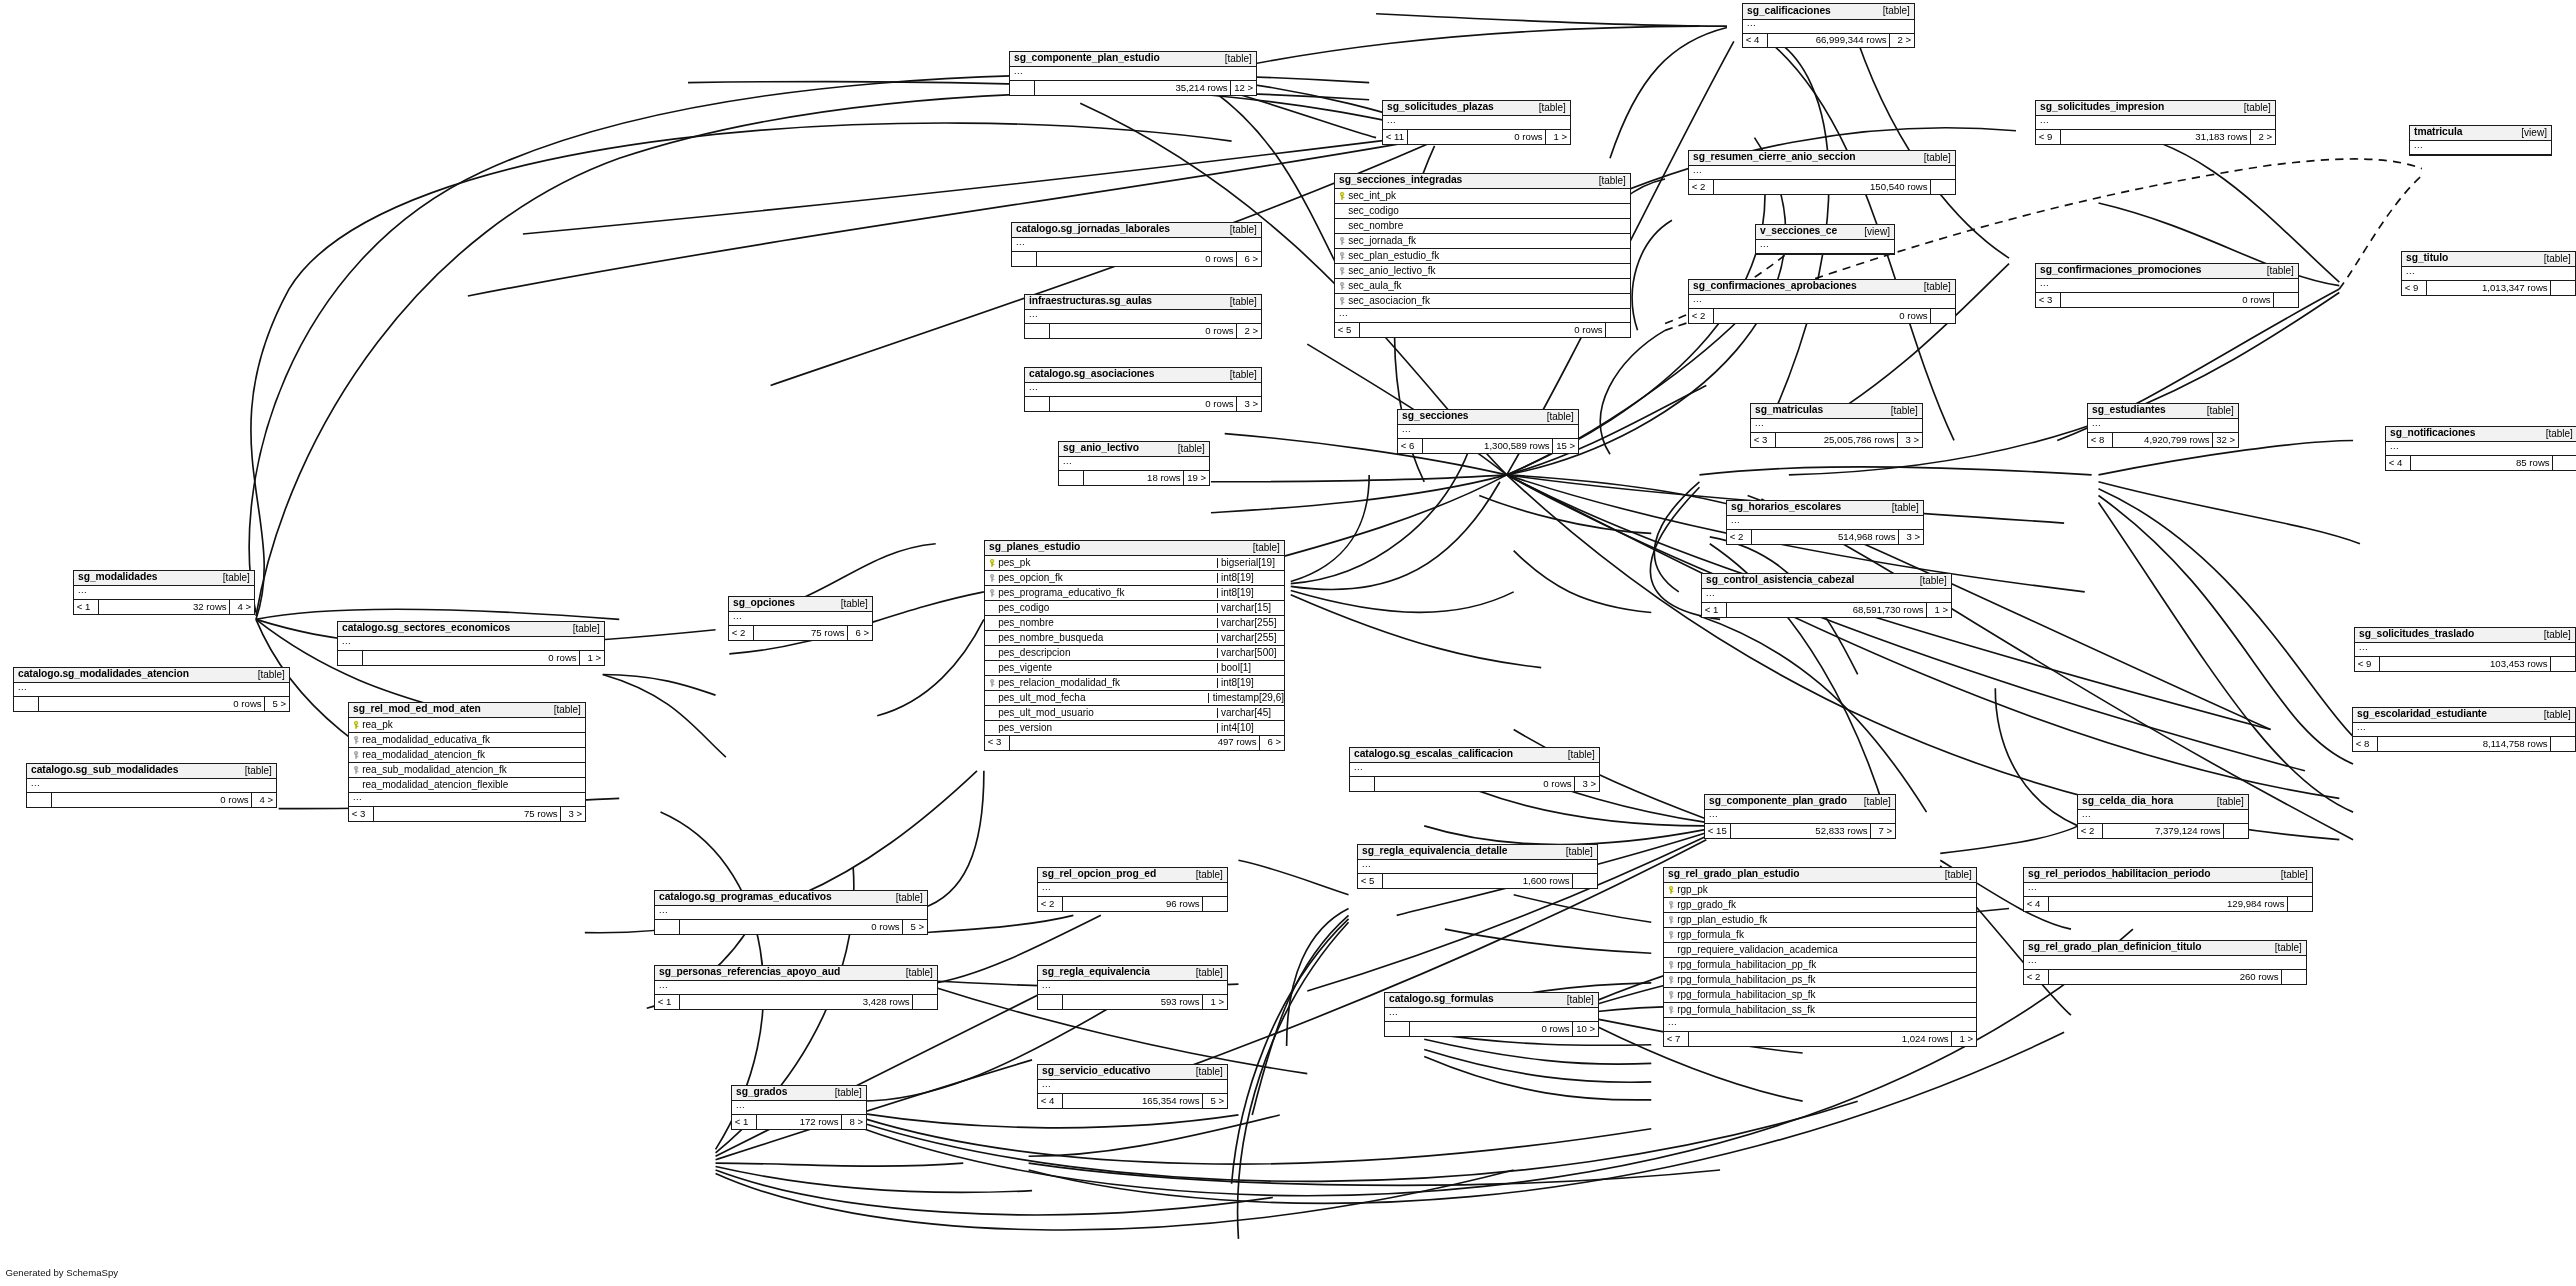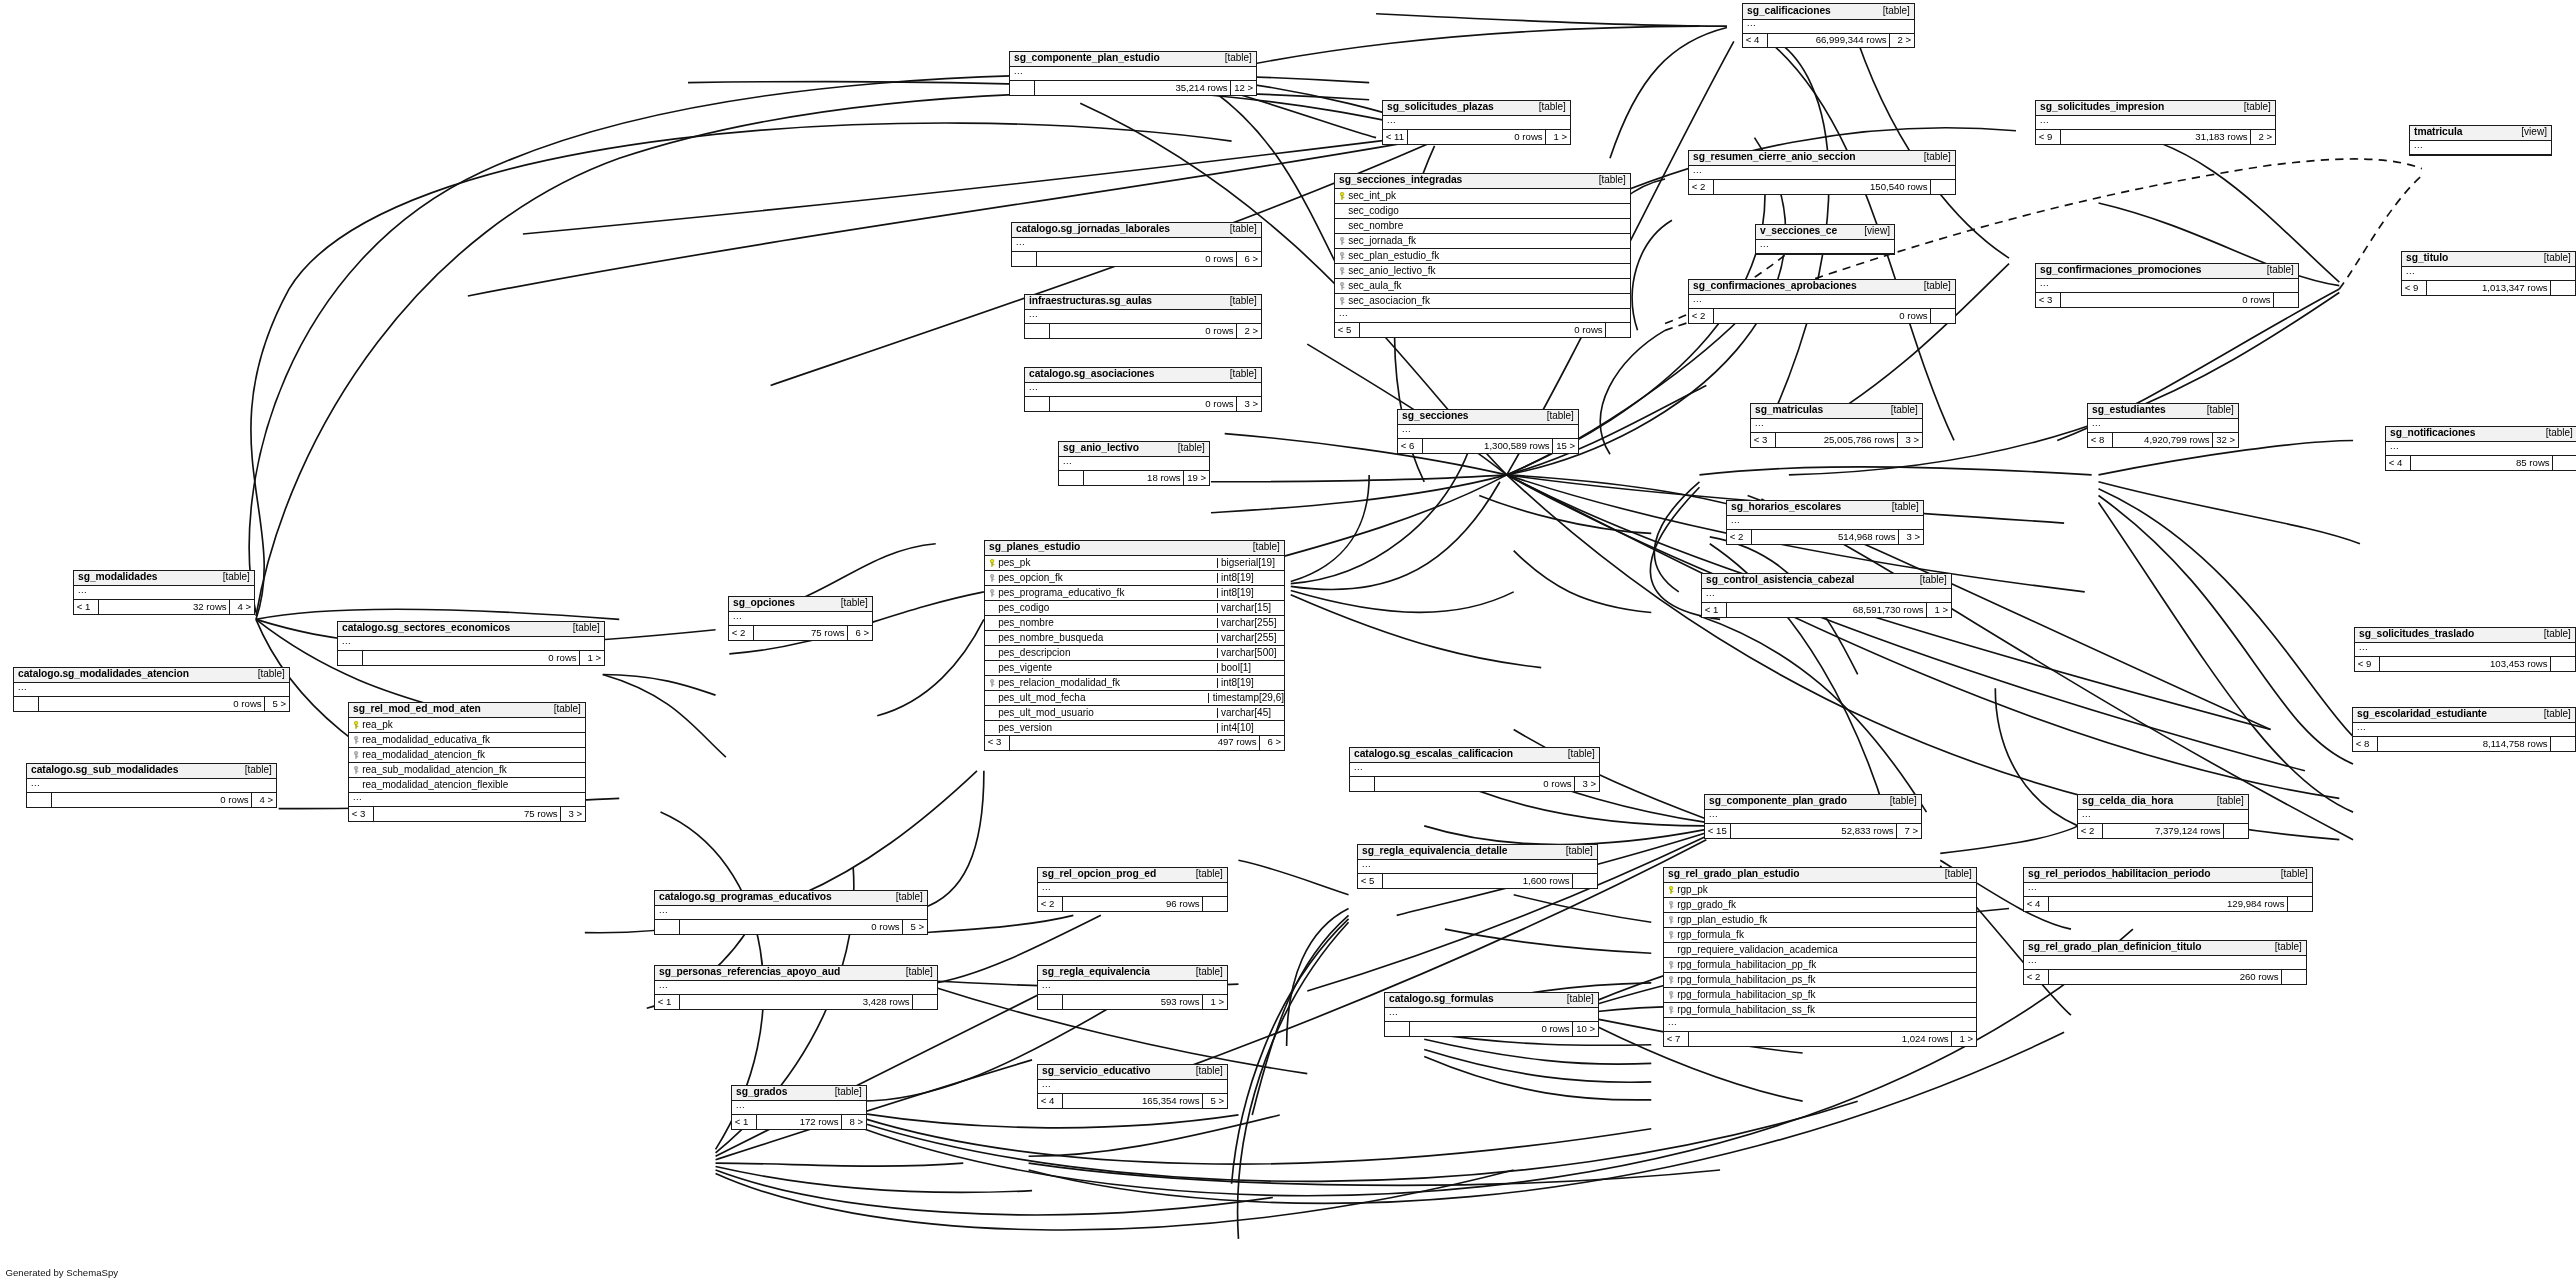--- a/index.html
+++ b/index.html
@@ -1,21 +1,21 @@
 <!DOCTYPE html>
 <html style="font-size:11px"><head>
 <meta charset="utf-8">
 <style>
   html,body{margin:0;padding:0;background:#ffffff;}
   body{font-family:"Liberation Sans","DejaVu Sans",sans-serif;}
   #canvas{position:relative;width:2576px;height:1287px;background:#fff;overflow:hidden;}
   #edges{position:absolute;left:0;top:0;width:2576px;height:1287px;pointer-events:none;}
 
   .tbl{position:absolute;border:1.4px solid #1a1a1a;background:#ffffff;box-sizing:border-box;}
-  .tbl .hdr{display:flex;align-items:flex-start;justify-content:space-between;
+  .tbl .hdr{display:flex;align-items:flex-end;justify-content:space-between;
             background:#f2f2f2;border-bottom:1.4px solid #1a1a1a;
             padding:1.4px 4.1px 2.1px 4.1px;line-height:1.05;}
   .tbl .hdr .tname{font-weight:bold;font-size:10.3px;color:#000;white-space:nowrap;letter-spacing:-0.1px;}
   .tbl .hdr .ttype{font-size:10px;color:#000;white-space:nowrap;padding-left:9.6px;}
   .tbl .cols{display:block;}
   .tbl .col{display:flex;align-items:center;border-bottom:0.7px solid #1a1a1a;
             font-size:10px;line-height:1.05;padding:1.4px 2.8px 2.1px 2.8px;white-space:nowrap;}
   .tbl .col .kslot{display:inline-block;width:9px;flex:0 0 9px;text-align:center;}
   .tbl .col .cname{flex:1 1 auto;padding-left:1.4px;}
   .tbl .col .ctype{flex:0 0 auto;border-left:0.7px solid #1a1a1a;margin-left:4.1px;padding-left:3.4px;
@@ -722,21 +722,21 @@
         <span class="tname">catalogo.sg_sub_modalidades</span>
         <span class="ttype">[table]</span>
       </div>
       <div class="ellipsis">…</div>
       <div class="foot">
         <div class="fl"></div>
         <div class="fm">0 rows</div>
         <div class="fr">4 &gt;</div>
       </div>
     </div>
-    <div class="tbl" style="left: 1704px; top: 794px; width: 218px;">
+    <div class="tbl" style="left: 1704px; top: 794px; width: 192px;">
       <div class="hdr">
         <span class="tname">sg_componente_plan_grado</span>
         <span class="ttype">[table]</span>
       </div>
       <div class="ellipsis">…</div>
       <div class="foot">
         <div class="fl">&lt; 15</div>
         <div class="fm">52,833 rows</div>
         <div class="fr">7 &gt;</div>
       </div>

